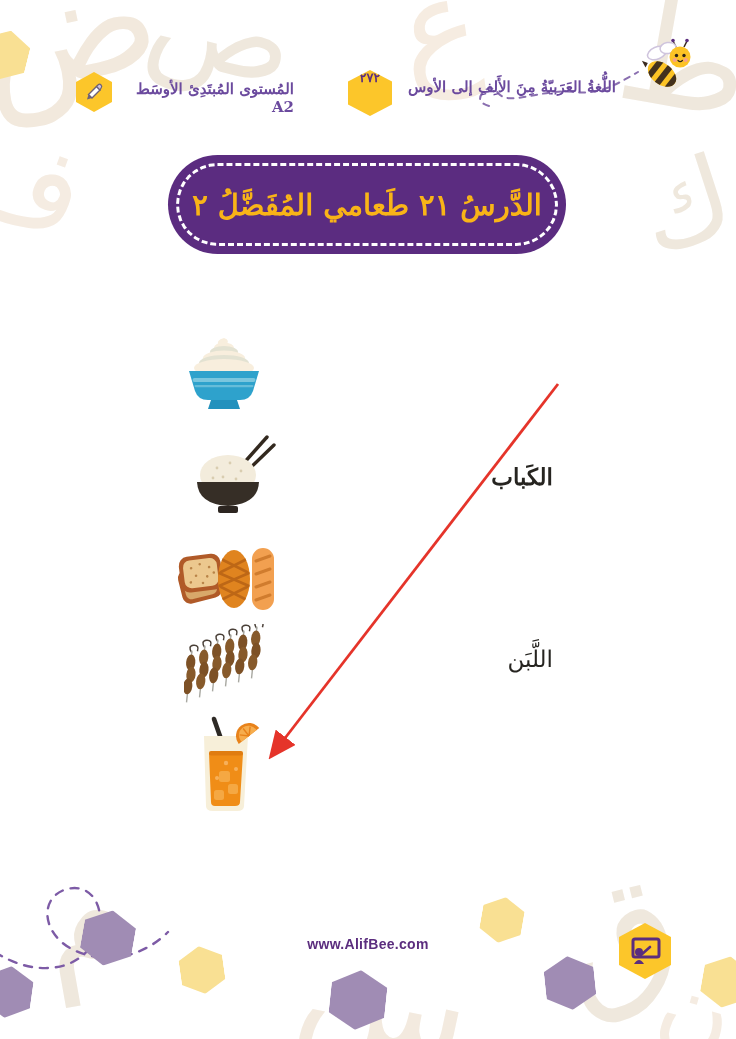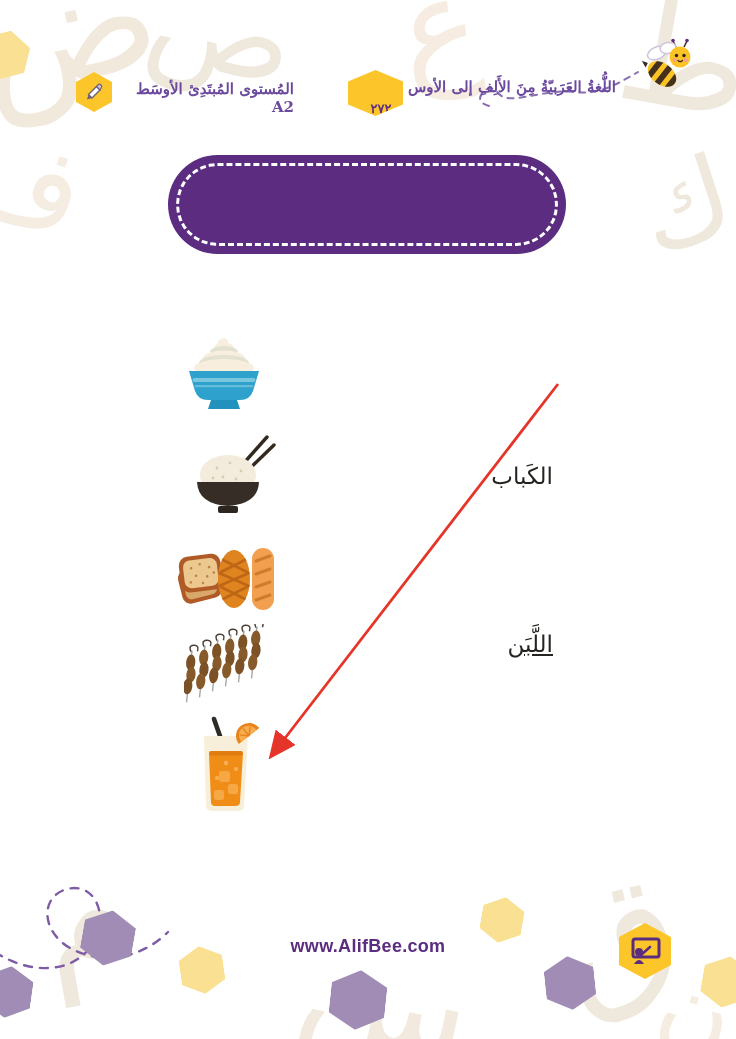--- a/index.html
+++ b/index.html
@@ -22,21 +22,21 @@
   
   .hex{position:absolute;clip-path:polygon(50% 0,100% 25%,100% 75%,50% 100%,0 75%,0 25%);z-index:2;}
   .hex-yellow{background:#fcc62a;}
   .hex-pale{background:#f9e093;}
   .hex-purple{background:#a08cb4;}
 
   
   .hdr-text{position:absolute;color:#6b4a9e;font-weight:bold;z-index:3;}
   .brand{left:408px;top:78px;width:235px;font-size:15px;text-align:left;direction:rtl;font-family:"DejaVu Serif","Liberation Serif",serif;}
   .level{left:112px;top:80px;width:182px;font-size:15px;direction:rtl;text-align:right;font-family:"DejaVu Serif","Liberation Serif",serif;}
-  .hex-pagenum{left:348px;top:70px;width:44px;height:46px;display:flex;align-items:flex-end;justify-content:center;color:#5b2d7e;font-size:13px;font-weight:bold;padding-left:11px;}
+  .hex-pagenum{left:348px;top:70px;width:44px;height:46px;display:flex;align-items:flex-start;justify-content:center;color:#5b2d7e;font-size:13px;font-weight:bold;}
   .hex-pencil{left:76px;top:72px;width:36px;height:40px;display:flex;align-items:center;justify-content:center;}
   .bee{position:absolute;left:640px;top:38px;z-index:3;}
   .trail{position:absolute;left:0;top:0;z-index:2;pointer-events:none;}
 
   
   .banner{position:absolute;left:168px;top:155px;width:398px;height:99px;background:#5b2c80;border-radius:50px;z-index:3;display:flex;align-items:center;justify-content:center;}
   .banner-border{position:absolute;inset:8px;border:3px dashed #ffffff;border-radius:42px;}
   .banner-title{color:#f9b417;font-size:29px;font-weight:bold;direction:rtl;font-family:"DejaVu Serif","Liberation Serif",serif;position:relative;z-index:1;}
 
   
@@ -45,29 +45,29 @@
   
   .food-img{position:absolute;z-index:3;}
   .img-laban{left:179px;top:337px;}
   .img-rice{left:184px;top:430px;}
   .img-bread{left:174px;top:545px;}
   .img-kebab{left:184px;top:624px;}
   .img-juice{left:186px;top:714px;}
 
   .word{position:absolute;left:393px;width:160px;font-size:23px;color:#262420;direction:rtl;text-align:right;font-family:"DejaVu Serif","Liberation Serif",serif;z-index:3;}
   .w0{top:362px;}
-  .w1{top:463px;}
+  .w1{top:463px;font-weight:bold;}
   .w2{top:555px;}
-  .w3{top:631px;text-decoration:underline;}
+  .w3{top:646px;}
   .w4{top:742px;}
 
   .arrow-overlay{position:absolute;left:0;top:0;z-index:4;pointer-events:none;}
 
   
-  .website{position:absolute;left:258px;top:936px;width:220px;text-align:center;font-size:18px;font-weight:bold;color:#5b2d7e;z-index:3;letter-spacing:.3px;}
+  .website{position:absolute;left:258px;top:936px;width:220px;text-align:center;font-size:14px;font-weight:bold;color:#5b2d7e;z-index:3;letter-spacing:.3px;}
   .swirl{position:absolute;left:0;top:0;z-index:2;pointer-events:none;}
 
   .hx-tl{left:-18px;top:30px;width:46px;height:50px;transform:rotate(14deg);}
   .hx-bl-edge{left:-16px;top:966px;width:48px;height:52px;transform:rotate(8deg);background:#a08cb4;}
   .hx-bl-purple{left:82px;top:910px;width:52px;height:56px;transform:rotate(10deg);}
   .hx-bl-pale{left:180px;top:946px;width:44px;height:48px;transform:rotate(-8deg);}
   .hx-mid-pale{left:481px;top:897px;width:42px;height:46px;transform:rotate(10deg);}
   .hx-under-purple{left:330px;top:970px;width:56px;height:60px;transform:rotate(6deg);}
   .hx-br-purple{left:545px;top:956px;width:50px;height:54px;transform:rotate(-6deg);}
   .hx-br-pale{left:702px;top:956px;width:48px;height:52px;transform:rotate(10deg);}
@@ -137,20 +137,21 @@
           <path d="M6.5 14.5 L5 19.5 L10 18 Z" fill="#6d6177"></path>
           <path d="M14.5 6.5 L16.2 4.8 Q17.6 3.6 19 5 Q20.4 6.4 19.2 7.8 L18 10 Z" fill="#cfc4dd" stroke="#6d6177" stroke-width="1.2"></path>
         </g>
       </svg>
     </div>
     <div class="hdr-text level">المُستوى المُبتَدِئ الأوسَط A2</div>
   </div>
 
   <div class="banner">
     <div class="banner-border"></div>
+    <div class="banner-title">الدَّرسُ ٢١ طَعامي المُفَضَّلُ ٢</div>
   </div>
 
 
   <svg class="food-img img-laban" width="90" height="80" viewBox="0 0 90 80">
     <path d="M45 1 q 7 2 1.5 8 l -7 0 q -3 -6 5.5 -8" fill="#f8eedd"></path>
     <ellipse cx="45" cy="11" rx="10" ry="5.5" fill="#f8eedd"></ellipse>
     <ellipse cx="45" cy="15" rx="14" ry="6" fill="#e3e2d2"></ellipse>
     <ellipse cx="45" cy="21" rx="21" ry="7.5" fill="#f8eedd"></ellipse>
     <ellipse cx="45" cy="26" rx="25" ry="8" fill="#e3e2d2"></ellipse>
     <ellipse cx="45" cy="31" rx="30" ry="9" fill="#f8eedd"></ellipse>

